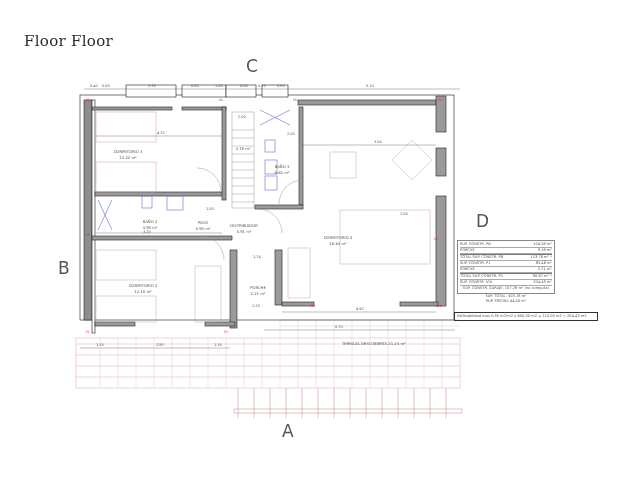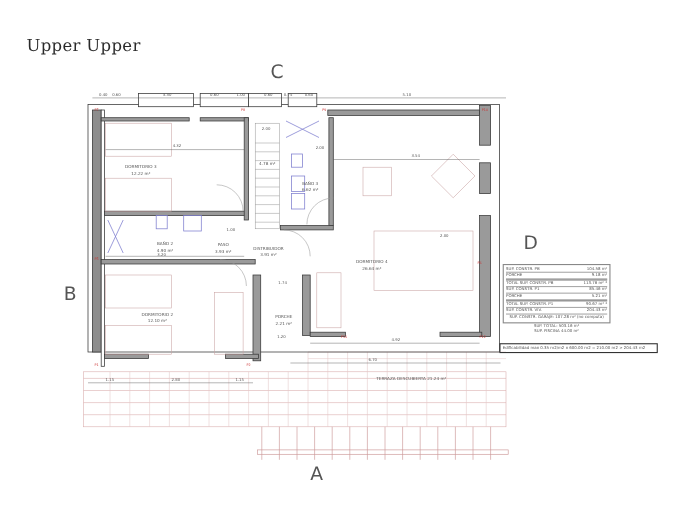--- a/index.html
+++ b/index.html
@@ -11,21 +11,21 @@
   .tbl { position: absolute; left: 457px; top: 240px; width: 98px; font-family: "DejaVu Sans", sans-serif; font-size: 3.6px; color: #555; }
   .tbl .box { border: 0.6px solid #888; padding: 1px 2px; }
   .tbl .row { display: flex; justify-content: space-between; line-height: 5px; border-bottom: 0.4px solid #aaa; }
   .tbl .row.total { border-top: 0.6px solid #777; }
   .tbl .center { text-align: center; line-height: 5.5px; }
   .formula { position: absolute; left: 454px; top: 312px; width: 140px; height: 7px; border: 0.8px solid #333; font-family: "DejaVu Sans", sans-serif; font-size: 3.6px; color: #555; line-height: 7px; padding-left: 2px; white-space: nowrap; overflow: hidden; }
 </style>
 </head>
 <body>
 
-<div class="title">Upper Upper</div>
+<div class="title">Floor Floor</div>
 <div class="elev" style="left:246px;top:56px;">C</div>
 <div class="elev" style="left:58px;top:258px;">B</div>
 <div class="elev" style="left:476px;top:211px;">D</div>
 <div class="elev" style="left:282px;top:421px;">A</div>
 
 <svg width="621" height="480" viewBox="0 0 621 480">
   <g fill="none" stroke="#d8a9a9" stroke-width="0.5">
     <rect x="76" y="338" width="384" height="50"></rect>
     <line x1="76" y1="344" x2="460" y2="344"></line>
       <line x1="76" y1="355" x2="460" y2="355"></line>

